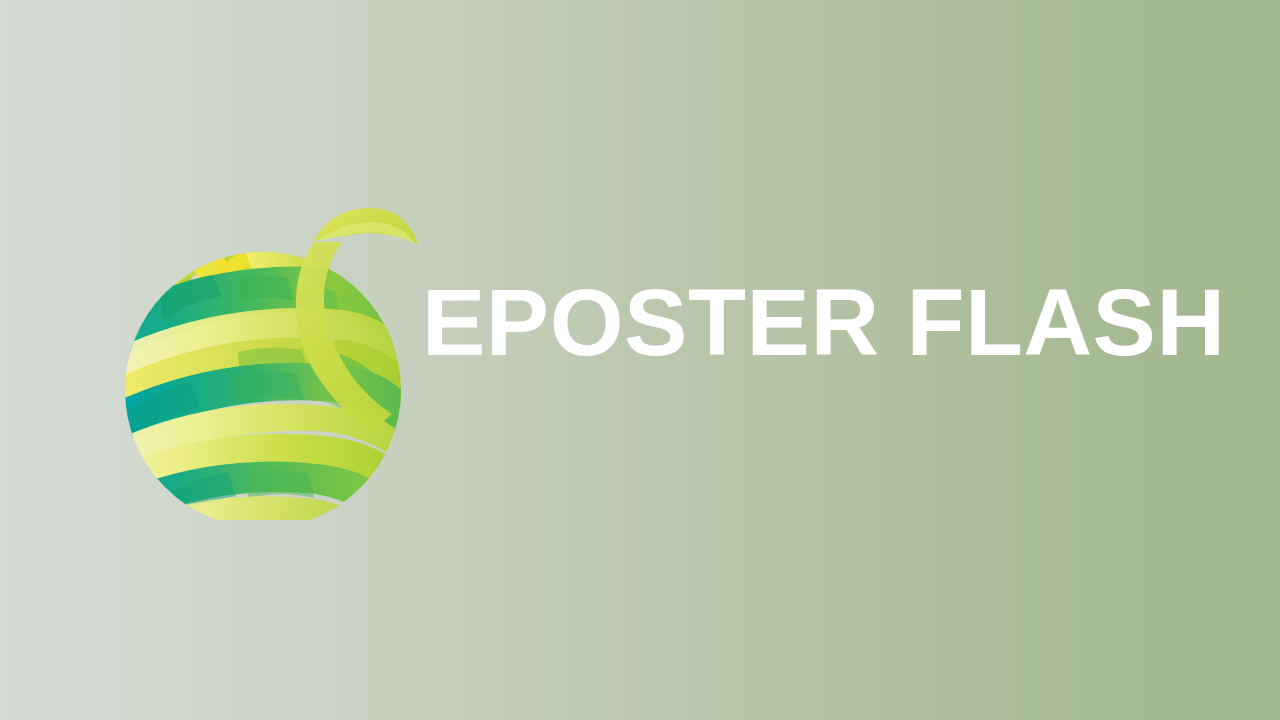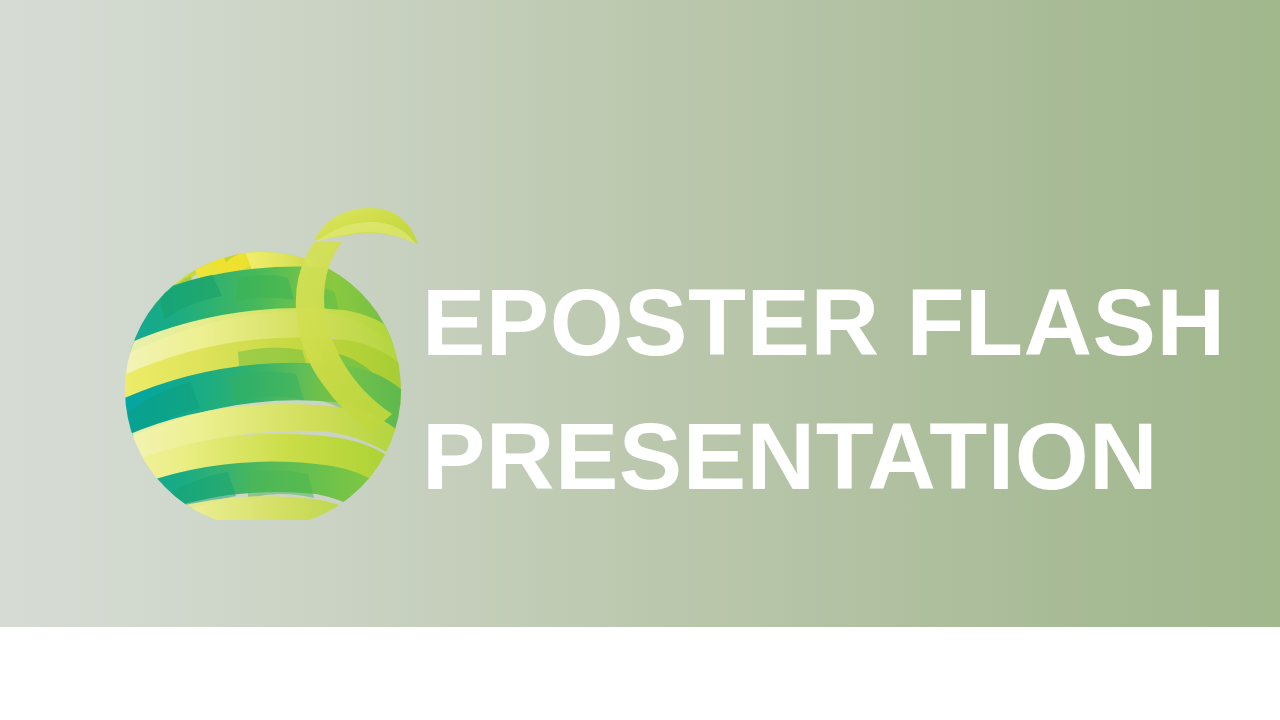--- a/index.html
+++ b/index.html
@@ -10,21 +10,21 @@
     height: 720px;
     overflow: hidden;
   }
   body {
     font-family: "Liberation Sans", sans-serif;
   }
 
   #slide {
     position: relative;
     width: 1280px;
-    height: 627px;
+    height: 720px;
     background: linear-gradient(
         to right,
         #d6dcd4 0%,
         #d2d9cf 10%,
         #c9d2c2 28%,
         #bcc8ae 50%,
         #b0c0a0 70%,
         #a6ba94 86%,
         #a1b78c 100%);
     overflow: hidden;
@@ -212,16 +212,15 @@
                  L 274 214 Q 244 194 226 164 Q 206 130 206 98 Q 206 66 224 42 Z" fill="url(#gStem)" opacity="0.95"></path>
 
         <path d="M196 40 Q 214 8 252 8 Q 288 8 300 44 Q 268 30 238 34 Q 212 38 196 40 Z" fill="url(#gLeaf)"></path>
         <path d="M198 42 Q 222 22 254 22 Q 282 22 298 44 Q 266 28 232 34 Q 210 38 198 42 Z" fill="#e2ea7a" opacity="0.65"></path>
       </g>
     </svg>
   </div>
 
   <div id="title-block">
     <div class="title-line">EPOSTER FLASH</div>
-    <div class="title-line">PRESENTATION</div>
   </div>
 
 </div>
 
 </body></html>

